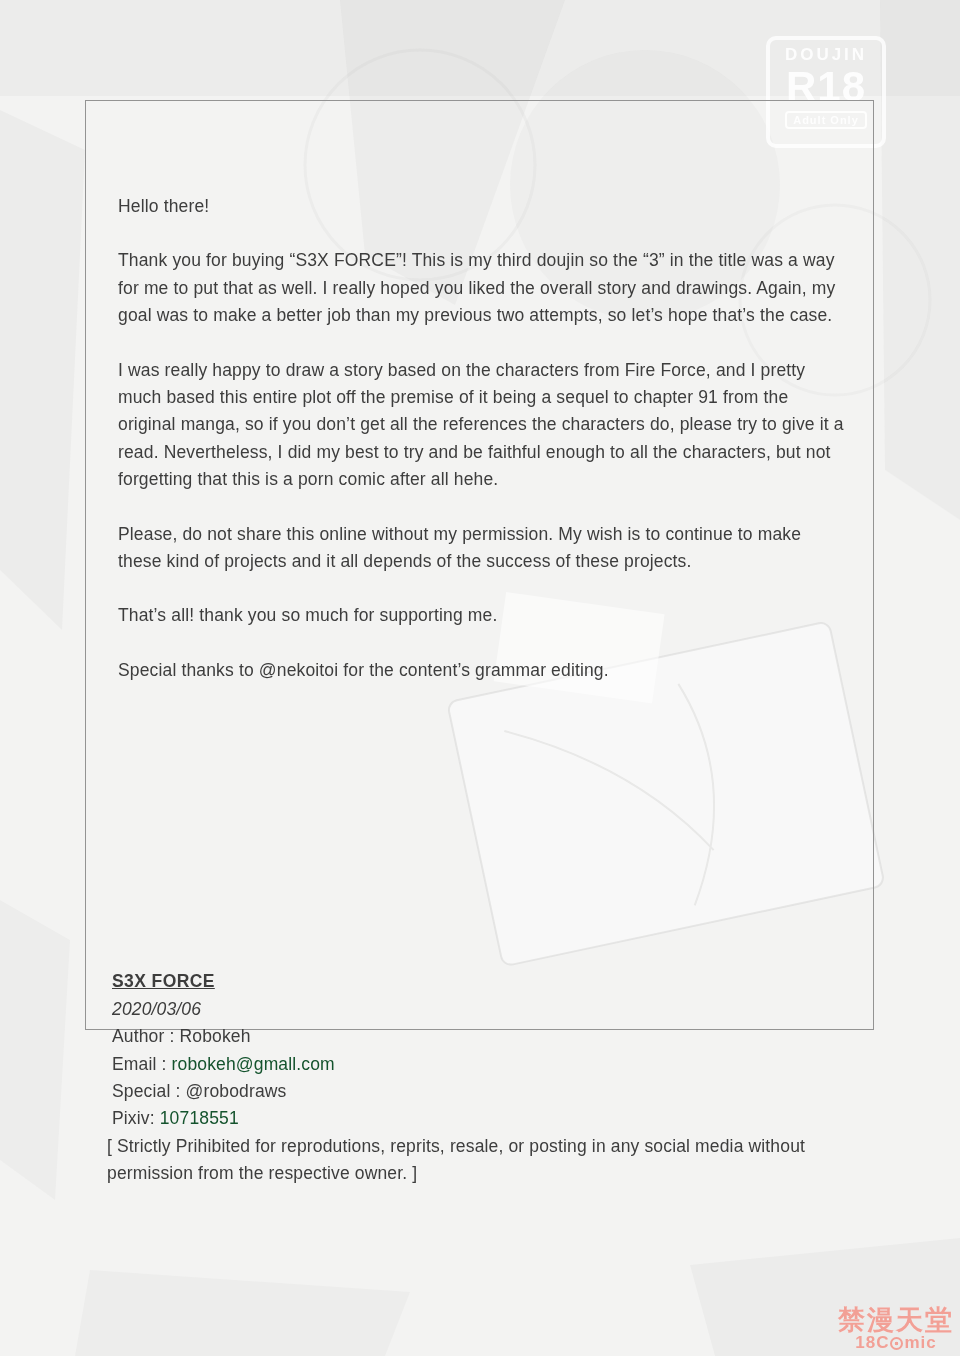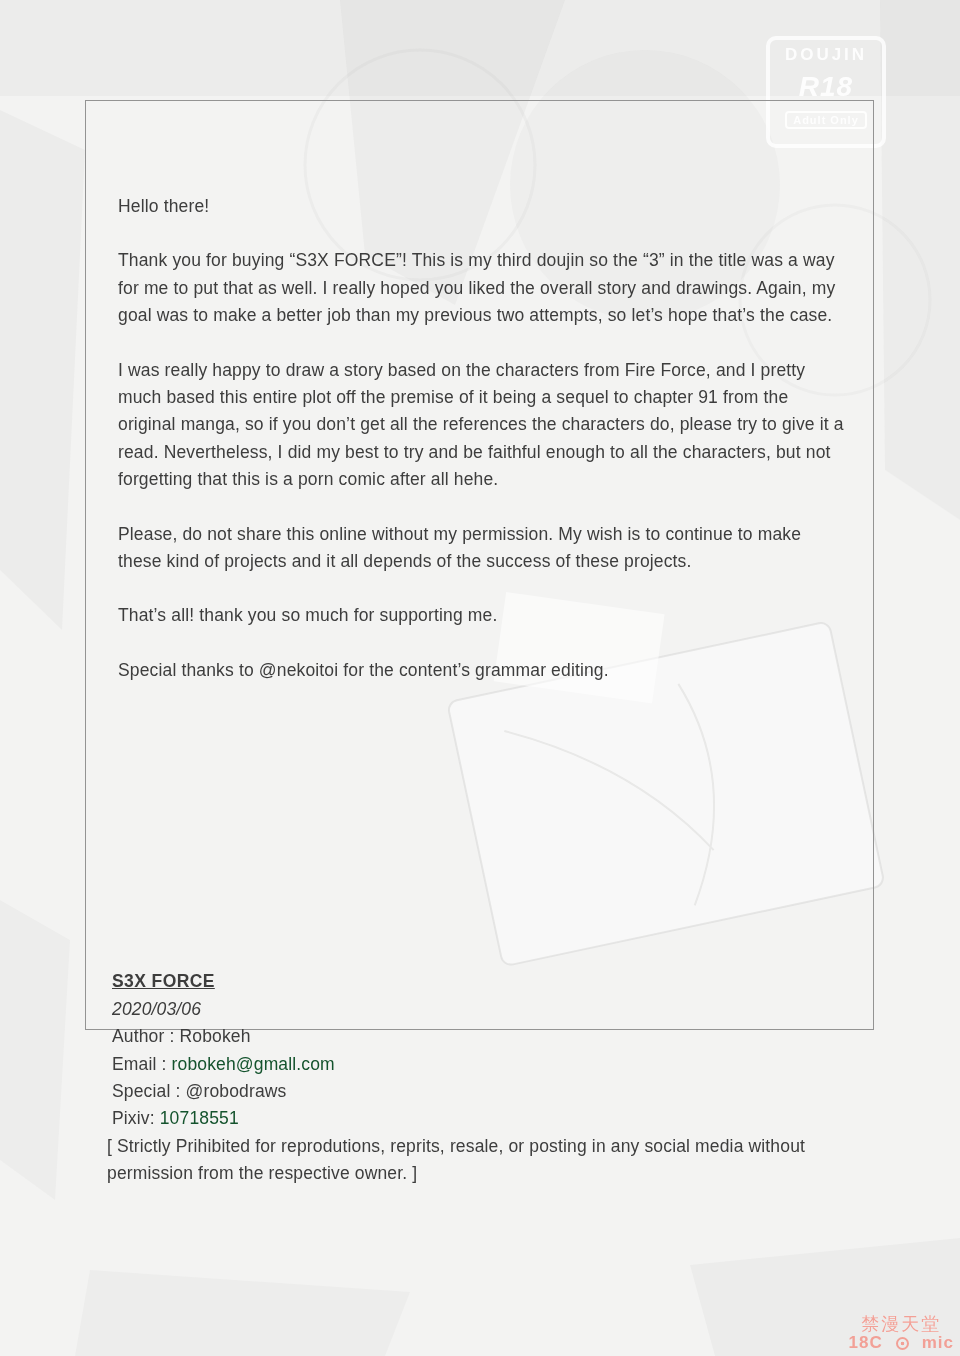--- a/index.html
+++ b/index.html
@@ -14,21 +14,21 @@
   
   .bg-art { position:absolute; inset:0; pointer-events:none; }
 
   
   .badge {
     position:absolute; left:766px; top:36px; width:120px; height:112px;
     border:4px solid rgba(255,255,255,.8); border-radius:10px;
     color:rgba(255,255,255,.9); text-align:center; padding-top:5px;
   }
   .badge-doujin { font-weight:bold; font-size:17px; letter-spacing:3px; }
-  .badge-r18   { font-weight:bold; font-size:28px; line-height:44px; letter-spacing:1px;font-style:italic; }
+  .badge-r18   { font-weight:bold; font-size:42px; line-height:44px; letter-spacing:1px; }
   .badge-adult {
     display:inline-block; border:2px solid rgba(255,255,255,.85); border-radius:4px;
     font-size:11px; font-weight:bold; letter-spacing:1px; padding:1px 6px; margin-top:2px;
   }
 
   
   .frame {
     position:absolute; left:85px; top:100px; width:789px; height:930px;
     border:1px solid #939393;
   }
@@ -44,24 +44,24 @@
   .credits-date  { font-style:italic; }
   a.gold-link { color:#14532d; cursor:pointer; }
 
   .disclaimer { margin-left:-11px; }
 
   
   .site-mark {
     position:absolute; right:6px; bottom:4px; text-align:center;
     color:#f2a096; line-height:1.05;
   }
-  .site-line1 { font-size:18px; font-weight:normal; letter-spacing:2px;
+  .site-line1 { font-size:27px; font-weight:bold; letter-spacing:2px;
                 text-shadow:0 0 1px rgba(255,255,255,.6); }
   .site-line2 { font-size:17px; font-weight:bold; letter-spacing:1px;
-                display:flex; align-items:center; justify-content:center; gap:13px; }
+                display:flex; align-items:center; justify-content:center; gap:1px; }
   .coin {
     display:inline-block; width:13px; height:13px; border:2px solid #f2a096;
     border-radius:50%;
     background:radial-gradient(circle at 50% 50%, #f2a096 28%, transparent 32%);
   }
 </style>
 </head>
 <body>
 
 <svg class="bg-art" viewBox="0 0 960 1356" xmlns="http://www.w3.org/2000/svg">

